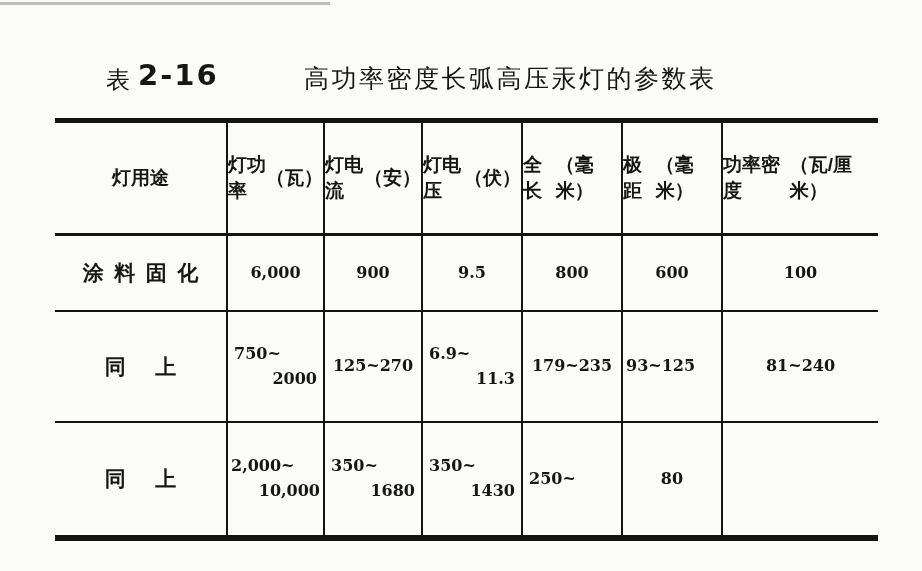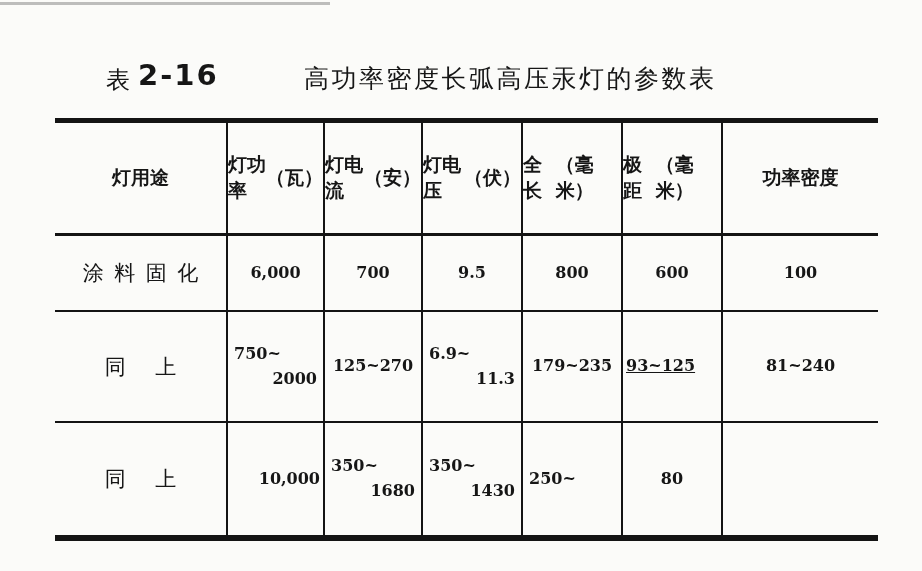--- a/index.html
+++ b/index.html
@@ -56,37 +56,37 @@
   
   .head{
     flex-direction:row;justify-content:center;align-items:center;
     row-gap:15px;
     font-size:19px;font-weight:bold;
   }
   .head .h2:empty{display:none;}
   
   .use{
     justify-content:center;align-items:center;
-    font-size:21px;font-weight:normal;
+    font-size:21px;font-weight:bold;
   }
   .use.sp-med span{letter-spacing:.5em;margin-right:-.5em;}
   .use.sp-wide span{letter-spacing:1.4em;margin-right:-1.4em;}
   
   .num{
     flex-direction:column;justify-content:center;
     font-family:"DejaVu Serif", serif;
     font-weight:bold;font-size:16px;
     padding:0 6px;
     line-height:1.55;
   }
   .num .l1{text-align:left;}
   .num .l2{text-align:right;}
   .num.center .l1{text-align:center;}
   .num .l2:empty{display:none;}
-  .num.alignleft .l1{text-align:left;padding-left:0;text-decoration:underline;}
+  .num.alignleft .l1{text-align:left;padding-left:0;}
   .num.tight{padding:16px 3px;}
 </style>
 </head>
 <body>
 
 <div class="scan-streak"></div>
 
 <div class="title-row">
   <span class="title-label">表</span>
   <span class="title-number">2-16</span>
@@ -114,31 +114,32 @@
   <div class="cell head">
     <div class="h1">全长</div>
     <div class="h2">（毫米）</div>
   </div>
   <div class="cell head">
     <div class="h1">极距</div>
     <div class="h2">（毫米）</div>
   </div>
   <div class="cell head">
     <div class="h1">功率密度</div>
+    <div class="h2">（瓦/厘米）</div>
   </div>
 
   <div class="cell use sp-med">
     <span>涂料固化</span>
   </div>
   <div class="cell num center">
     <div class="l1">6,000</div>
 
   </div>
   <div class="cell num center">
-    <div class="l1">700</div>
+    <div class="l1">900</div>
 
   </div>
   <div class="cell num center">
     <div class="l1">9.5</div>
 
   </div>
   <div class="cell num center">
     <div class="l1">800</div>
 
   </div>
@@ -176,20 +177,21 @@
   </div>
   <div class="cell num center">
     <div class="l1">81~240</div>
 
   </div>
 
   <div class="cell use sp-wide">
     <span>同上</span>
   </div>
   <div class="cell num tight">
+    <div class="l1">2,000~</div>
     <div class="l2">10,000</div>
   </div>
   <div class="cell num">
     <div class="l1">350~</div>
     <div class="l2">1680</div>
   </div>
   <div class="cell num">
     <div class="l1">350~</div>
     <div class="l2">1430</div>
   </div>

